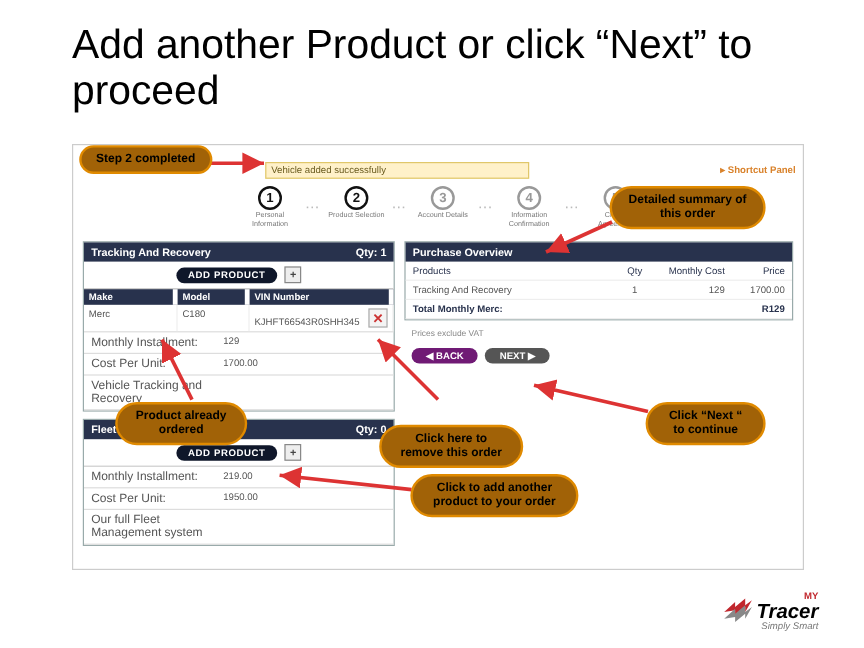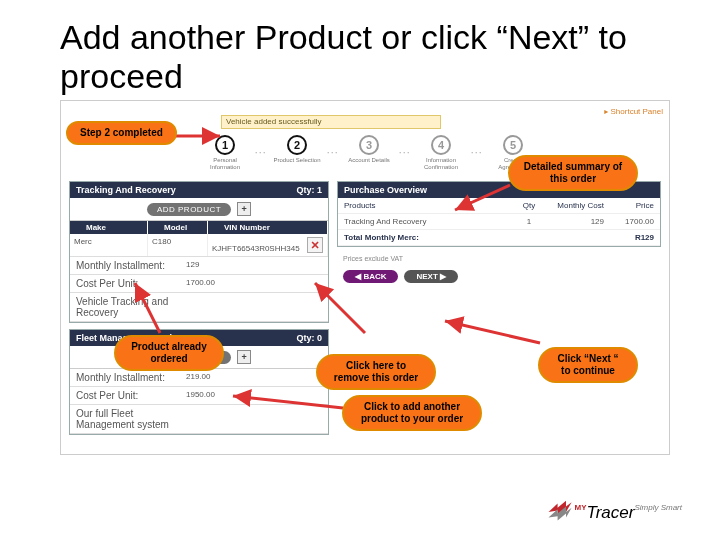--- a/index.html
+++ b/index.html
@@ -1,61 +1,61 @@
 <!DOCTYPE html>
 <html><head>
 <meta charset="utf-8">
 <style>
 *{box-sizing:border-box;margin:0;padding:0;font-family:Arial,sans-serif}
 body{width:720px;height:540px;background:#fff;position:relative;overflow:hidden}
 .slide{width:720px;height:540px;position:relative;padding:18px 50px 0 60px}
-.title{font-size:34px;font-weight:400;color:#000;line-height:1.15;margin-bottom:4px}
+.title{font-size:34px;font-weight:400;color:#000;line-height:1.15;margin-bottom:24px}
 .app{border:1px solid #ccc;background:#fff;font-size:9px;color:#555;position:relative;height:355px}
-.shortcut{position:absolute;right:6px;top:6px;color:#d9822b;font-size:8px;font-weight:normal}
+.shortcut{position:absolute;right:6px;top:16px;color:#d9822b;font-size:8px;font-weight:bold}
 .shortcut:before{content:"▸ ";color:#d9822b}
 .banner{position:absolute;left:160px;top:14px;width:220px;height:14px;background:#fff1c9;border:1px solid #e0c76a;color:#6a5b1f;font-size:8px;padding:1px 4px}
 .steps{display:flex;align-items:center;justify-content:flex-start;gap:6px;padding:34px 0 6px 140px}
 .step{display:flex;flex-direction:column;align-items:center;width:48px}
 .step-n{width:20px;height:20px;border:2px solid #999;border-radius:50%;display:flex;align-items:center;justify-content:center;font-weight:bold;font-size:11px;color:#999;background:#fff}
 .step.done .step-n{border-color:#111;color:#111}
 .step-l{font-size:6px;color:#777;text-align:center;line-height:1.1;margin-top:2px;height:14px}
 .dots{color:#bbb;font-weight:bold;letter-spacing:1px}
 .cols{display:flex;gap:8px;padding:4px 8px}
 .left{width:260px}
 .right{flex:1}
 .panel{border:1px solid #9aa;margin-bottom:6px}
 .ph{background:#28324d;color:#fff;font-weight:bold;font-size:9px;padding:3px 6px;display:flex;justify-content:space-between}
 .addrow{display:flex;justify-content:center;align-items:center;padding:4px 0;border-bottom:1px solid #ccc}
-.addbtn{background:#737373;color:#fff;border-radius:10px;padding:2px 10px;font-size:8px;font-weight:normal;letter-spacing:0.5px}
+.addbtn{background:#0f172a;color:#fff;border-radius:10px;padding:2px 10px;font-size:8px;font-weight:bold;letter-spacing:0.5px}
 .plus{width:14px;height:14px;border:1px solid #888;display:inline-flex;align-items:center;justify-content:center;margin-left:6px;font-weight:bold;color:#444;background:#eee}
 .subh{display:flex;background:#28324d;color:#fff;font-size:8px;font-weight:bold}
-.subh>div{padding:2px 16px;border-right:1px solid #ffffff}
+.subh>div{padding:2px 4px;border-right:4px solid #ffffff}
 .row{display:flex;border-bottom:1px solid #ddd}
 .row>div{padding:3px 4px;font-size:8px;border-right:1px solid #eee;color:#555}
 .cell-a{width:78px}.cell-b{width:60px}.cell-c{flex:1}
 .xbtn{width:16px;height:16px;border:1px solid #aaa;background:#f4f4f4;display:inline-flex;align-items:center;justify-content:center;color:#c33;font-weight:bold;font-size:11px}
 .kv{display:flex;border-bottom:1px solid #ddd}
 .kv>div:first-child{width:110px;padding:3px 6px;font-size:10px;color:#555}
 .kv>div:last-child{flex:1;padding:3px 6px;font-size:8px;color:#555}
 .po-row{display:flex;padding:3px 6px;font-size:8px;color:#555;border-bottom:1px solid #eee}
 .po-row .c1{flex:1}.po-row .c2{width:30px;text-align:center}.po-row .c3{width:60px;text-align:right}.po-row .c4{width:50px;text-align:right}
 .total{font-weight:bold;color:#28324d}
 .vat{font-size:7px;color:#888;padding:2px 6px}
 .nav{display:flex;justify-content:flex-start;gap:6px;padding:6px 0 0 6px}
 .navbtn{background:#555;color:#fff;border-radius:10px;padding:2px 12px;font-size:8px;font-weight:bold}
 .navbtn.back:before{content:"◀ "}
 .navbtn.next:after{content:" ▶"}
-.callout{position:absolute;background:#f97316;border:2px solid #e08a00;border-radius:18px;padding:4px 12px;font-size:10px;font-weight:bold;color:#000;text-align:center;line-height:1.2;z-index:10}
+.callout{position:absolute;background:#a16207;border:2px solid #e08a00;border-radius:18px;padding:4px 12px;font-size:10px;font-weight:bold;color:#000;text-align:center;line-height:1.2;z-index:10}
 .arrow{position:absolute;z-index:5}
 .arrow svg{overflow:visible}
 .logo{position:absolute;right:38px;bottom:14px;display:flex;align-items:center;gap:2px}
 .logo-mark{width:28px;height:28px}
-.logo-txt{display:flex;flex-direction:row;line-height:1}
+.logo-txt{display:flex;flex-direction:column;line-height:1}
 .logo-my{font-size:8px;color:#c1272d;font-weight:bold;text-align:right}
-.logo-tr{font-size:17px;font-weight:normal;font-style:italic;color:#000}
+.logo-tr{font-size:17px;font-weight:bold;font-style:italic;color:#000}
 .logo-ss{font-size:8px;color:#777;font-style:italic;text-align:right}
 .navbtn.disabled{background:#701a75}
 </style>
 </head>
 <body>
 <div class="slide">
 
 <h1 class="title">Add another Product or click “Next” to proceed</h1>
 
 <div class="app">
@@ -179,23 +179,23 @@
       <div class="nav">
         <span class="navbtn back disabled">BACK</span>
         <span class="navbtn next">NEXT</span>
       </div>
     </div>
   </div>
 </div>
 
 <div class="callout" style="left:66px;top:121px">Step 2 completed</div>
 <div class="callout" style="left:508px;top:155px;width:130px">Detailed summary of this order</div>
-<div class="callout" style="left:114px;top:335px;width:110px">Product already ordered</div>
+<div class="callout" style="left:96px;top:335px;width:110px">Product already ordered</div>
 <div class="callout" style="left:316px;top:354px;width:120px">Click here to remove this order</div>
-<div class="callout" style="left:538px;top:347px;width:100px">Click “Next “ to continue</div>
+<div class="callout" style="left:538px;top:335px;width:100px">Click “Next “ to continue</div>
 <div class="callout" style="left:342px;top:395px;width:140px">Click to add another product to your order</div>
 
 <div class="arrow" style="left:170px;top:128px"><svg width="60" height="20">
         <defs>
           <marker id="a1" markerWidth="8" markerHeight="8" refX="6" refY="3" orient="auto">
             <path d="M0,0 L6,3 L0,6 Z" fill="#d33"></path>
           </marker>
         </defs>
         <line x1="0" y1="8" x2="50" y2="8" stroke="#d33" stroke-width="3" marker-end="url(#a1)"></line>
       </svg></div>

